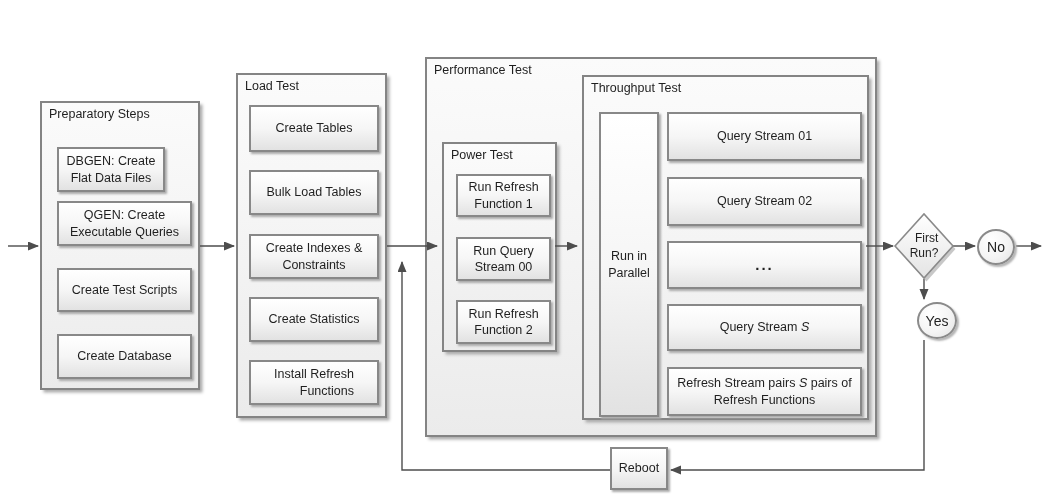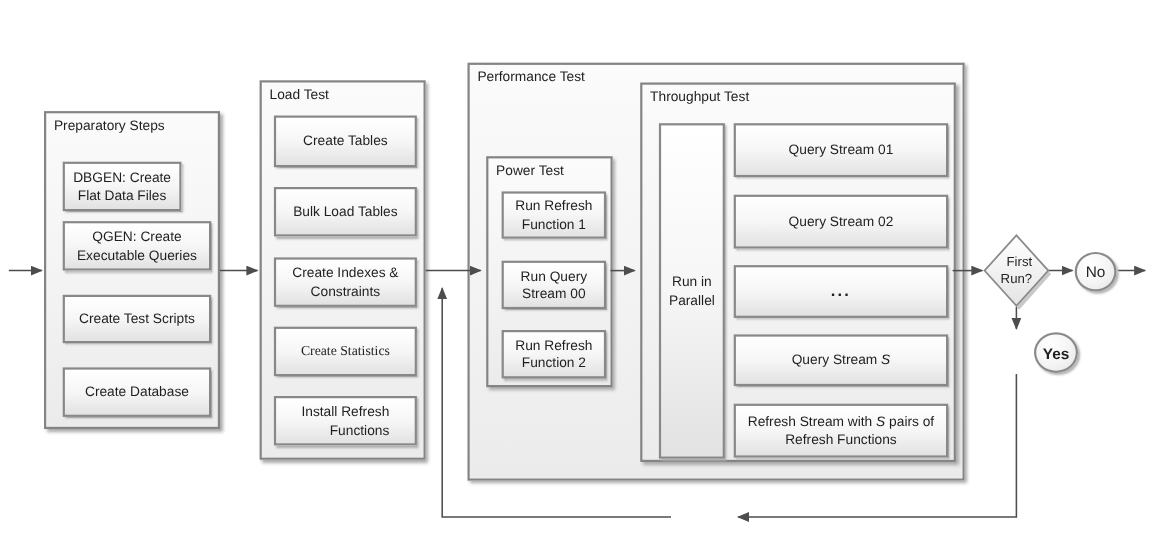--- a/index.html
+++ b/index.html
@@ -71,21 +71,21 @@
     <div class="node" style="left:11px; top:95px; width:130px; height:45px;">
       <span>Bulk Load Tables</span>
     </div>
     <div class="node" style="left:11px; top:30px; width:130px; height:47px;">
       <span>Create Tables</span>
     </div>
     <div class="node" style="left:11px; top:159px; width:130px; height:45px;">
       <span>Create Indexes &amp;
 Constraints</span>
     </div>
-    <div class="node" style="left:11px; top:222px; width:130px; height:45px;font-family:Liberation Serif, serif;">
+    <div class="node" style="left:11px; top:222px; width:130px; height:45px;">
       <span>Create Statistics</span>
     </div>
     <div class="node" style="left:11px; top:285px; width:130px; height:45px;text-align:right;">
       <span>Install Refresh
 Functions</span>
     </div>
   </div>
 
   <div class="group" style="left:425px; top:57px; width:452px; height:380px;">
     <span class="group-title">Performance Test</span>
@@ -118,30 +118,33 @@
       <div class="node" style="left:83px; top:100px; width:195px; height:49px;">
         <span>Query Stream 02</span>
       </div>
       <div class="node" style="left:83px; top:164px; width:195px; height:48px;">
         <span class="dots">...</span>
       </div>
       <div class="node" style="left:83px; top:227px; width:195px; height:47px;">
         <span><span>Query Stream </span><i>S</i><span></span></span>
       </div>
       <div class="node" style="left:83px; top:290px; width:195px; height:49px;">
-        <span><span>Refresh Stream with </span><i>S</i><span> pairs of Refresh Functions</span></span>
+        <span><span>Refresh Stream pairs </span><i>S</i><span> pairs of Refresh Functions</span></span>
       </div>
     </div>
   </div>
 
+  <div class="node" style="left:610px; top:447px; width:58px; height:43px; z-index:2;">
+    <span>Reboot</span>
+  </div>
 
   <div class="terminal" style="left:977px; top:229px; width:38px; height:36px; z-index:6;">
     <span>No</span>
   </div>
-  <div class="terminal" style="left:940px; top:302px; width:40px; height:37px; z-index:6;font-weight:bold;">
+  <div class="terminal" style="left:917px; top:302px; width:40px; height:37px; z-index:6;">
     <span>Yes</span>
   </div>
 
   <svg class="connectors" width="1064" height="502" viewBox="0 0 1064 502">
     <defs>
       <marker id="arr" orient="auto" markerUnits="userSpaceOnUse" markerWidth="12" markerHeight="10" refX="10" refY="4.5">
         <path d="M0,0 L11,4.5 L0,9 Z" fill="#4d4d4d"></path>
       </marker>
       <linearGradient id="diamondGrad" x1="0" y1="0" x2="0" y2="1">
         <stop offset="0" stop-color="#ffffff"></stop>

